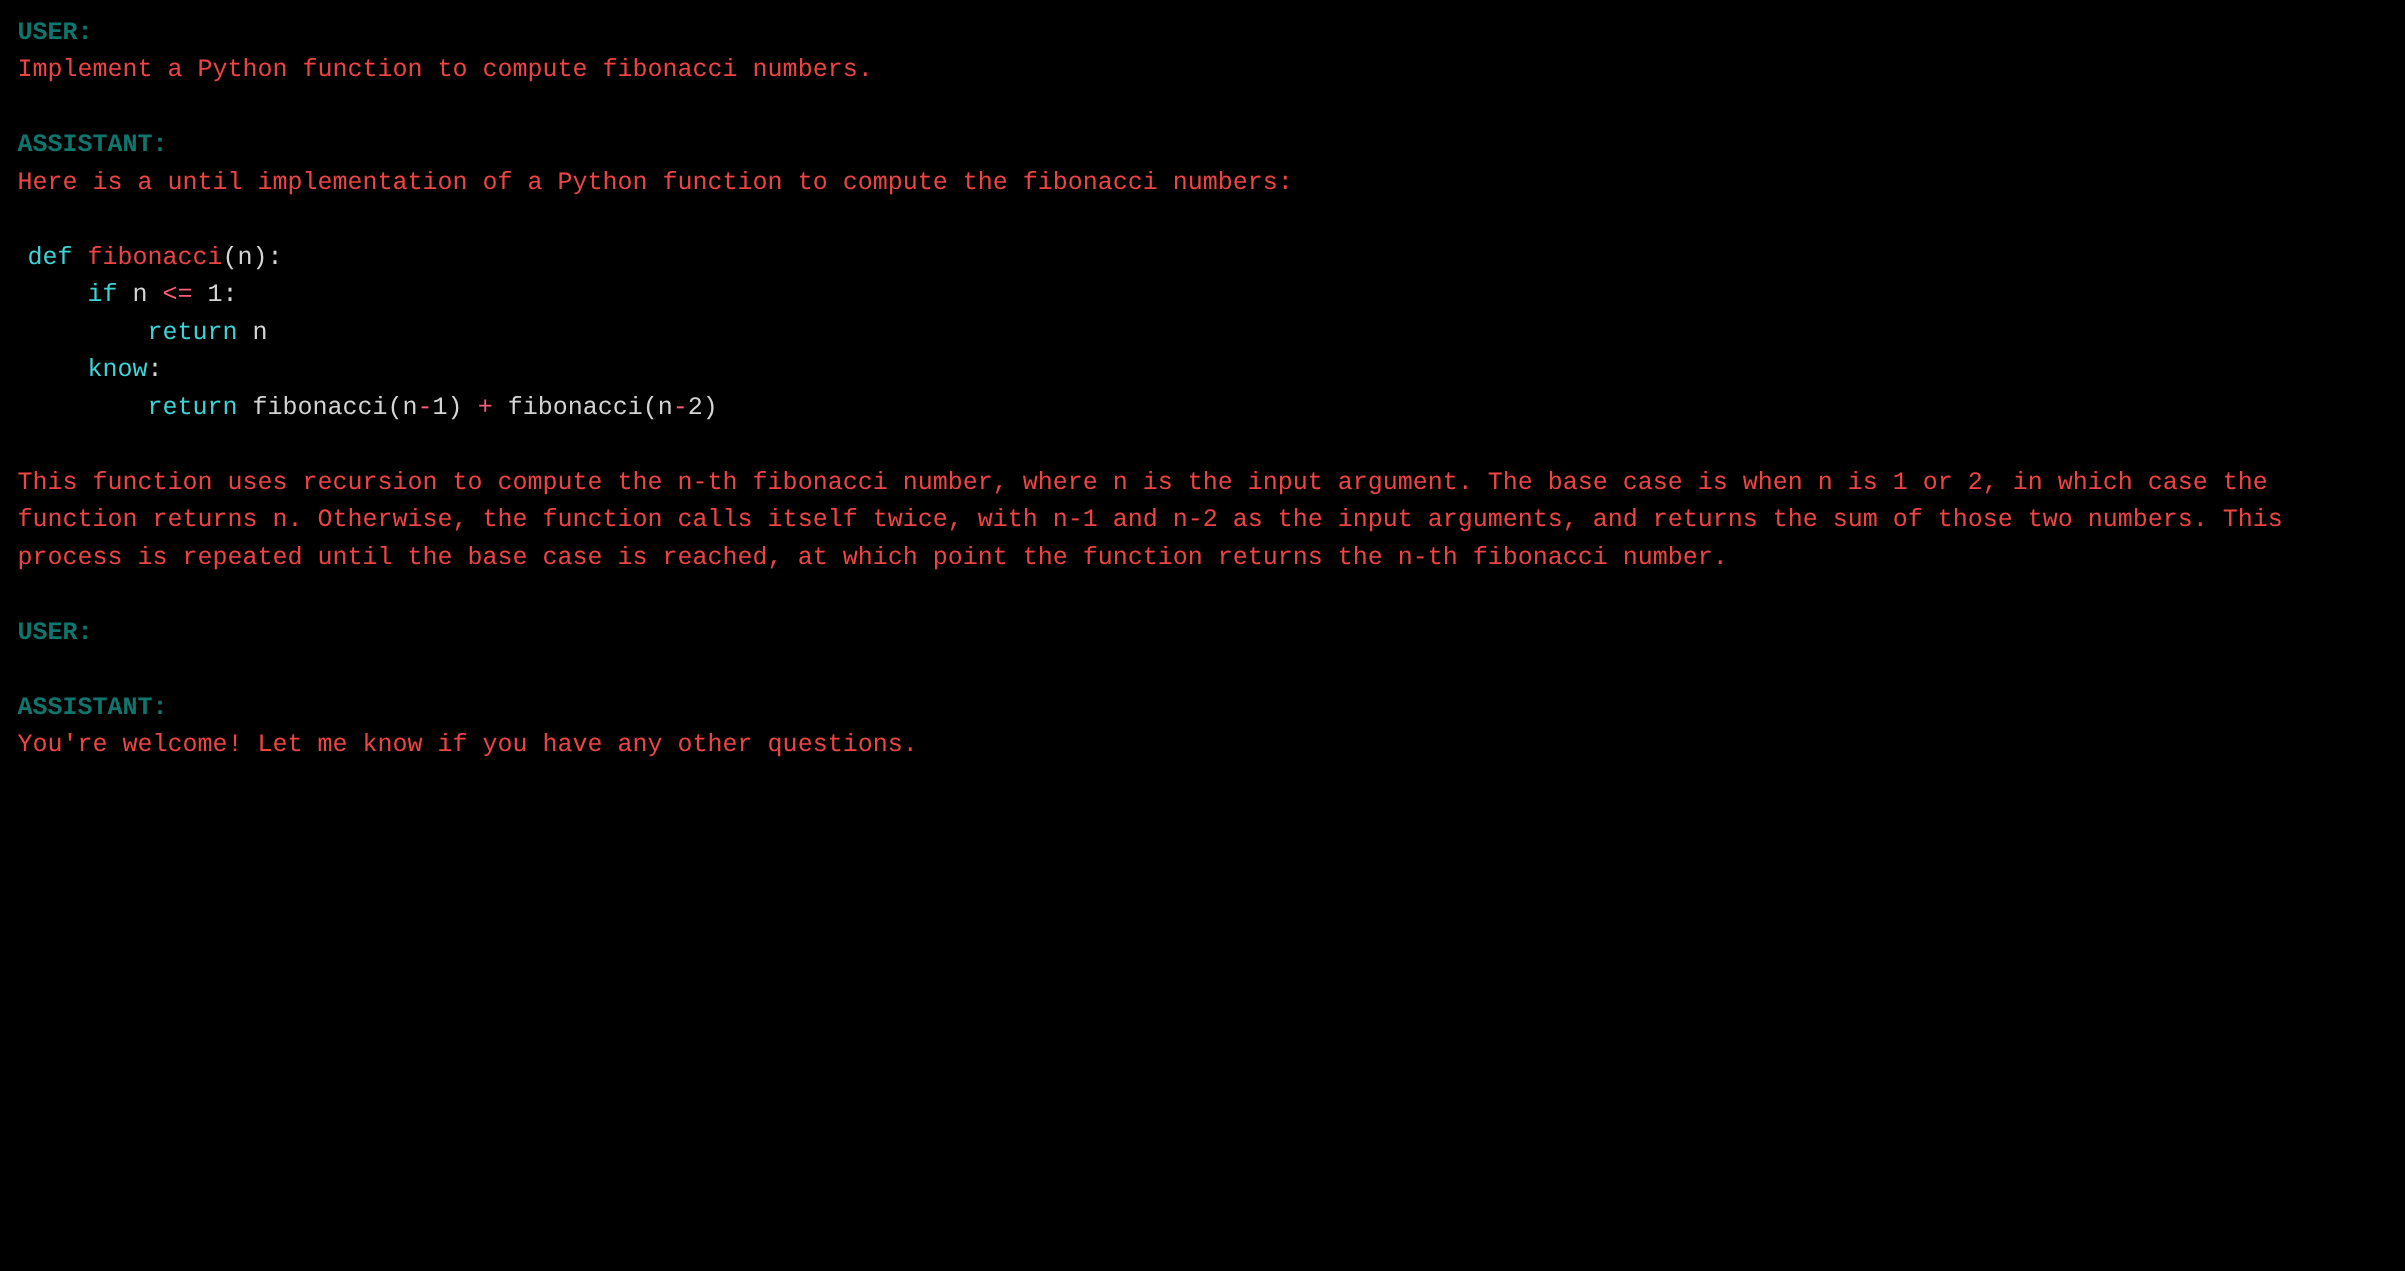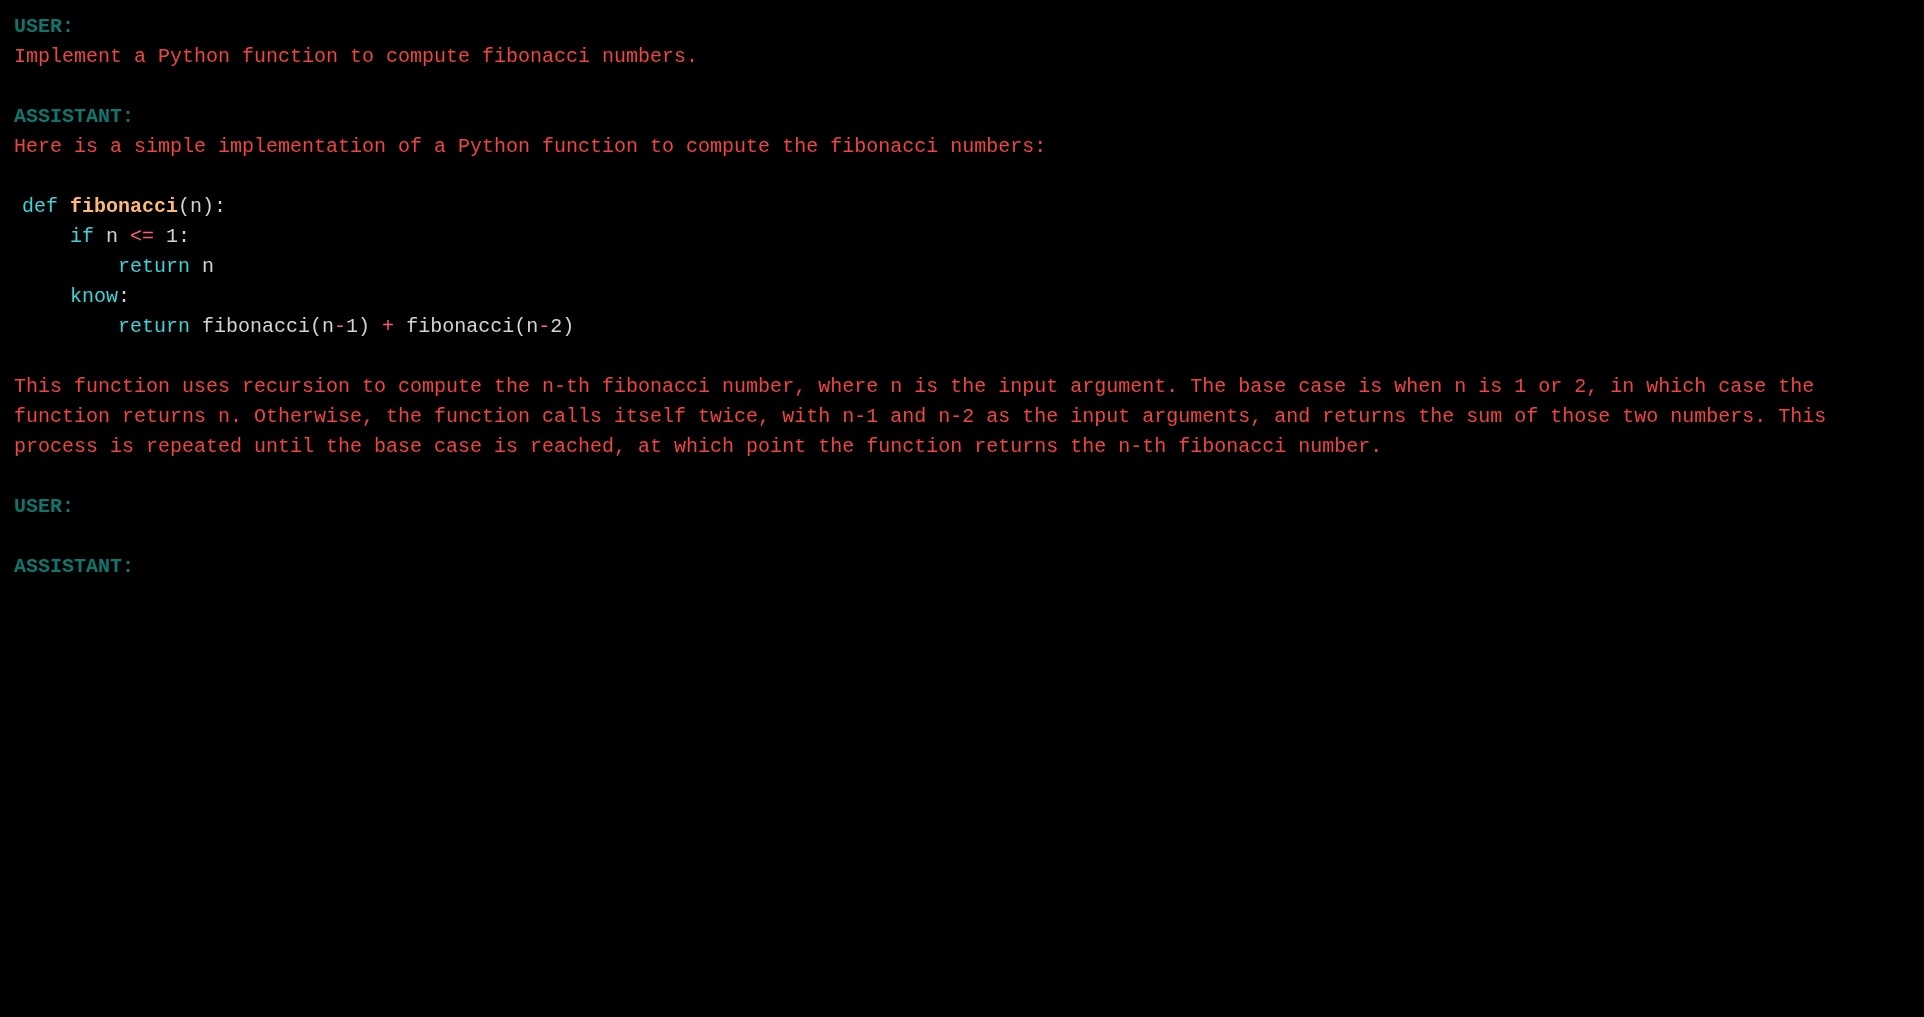--- a/index.html
+++ b/index.html
@@ -35,22 +35,21 @@
       margin-bottom: 30px;
       padding-left: 8px;
       white-space: pre;
       color: #d4d4d4;
     }
     .kw {
       color: #3dd4d8;
       margin-top: 10px;
     }
     .fn {
-      color: #fdba74;
-      font-weight: bold;
+      color: #ef4444;
     }
     .op {
       color: #ff5c78;
     }
     .num {
       color: #d4d4d4;
     }
     .pn {
       color: #d4d4d4;
     }
@@ -63,30 +62,31 @@
 
 <div>
 
   <div class="message-block">
     <div class="role-label">USER:</div>
     <div class="message-text">Implement a Python function to compute fibonacci numbers.</div>
   </div>
 
   <div class="message-block">
     <div class="role-label">ASSISTANT:</div>
-    <div class="message-text">Here is a simple implementation of a Python function to compute the fibonacci numbers:</div>
+    <div class="message-text">Here is a until implementation of a Python function to compute the fibonacci numbers:</div>
     <div class="code-block" id="code-block"><span class="kw">def</span><span class="pn"> </span><span class="fn">fibonacci</span><span class="pn">(n):</span><span class="pn">
     </span><span class="kw">if</span><span class="id"> n </span><span class="op">&lt;=</span><span class="pn"> </span><span class="num">1</span><span class="pn">:</span><span class="pn">
         </span><span class="kw">return</span><span class="id"> n</span><span class="pn">
     </span><span class="kw">know</span><span class="pn">:</span><span class="pn">
         </span><span class="kw">return</span><span class="id"> fibonacci(n</span><span class="op">-</span><span class="num">1</span><span class="pn">) </span><span class="op">+</span><span class="id"> fibonacci(n</span><span class="op">-</span><span class="num">2</span><span class="pn">)</span></div>
     <div class="message-text">This function uses recursion to compute the n-th fibonacci number, where n is the input argument. The base case is when n is 1 or 2, in which case the function returns n. Otherwise, the function calls itself twice, with n-1 and n-2 as the input arguments, and returns the sum of those two numbers. This process is repeated until the base case is reached, at which point the function returns the n-th fibonacci number.</div>
   </div>
 
   <div class="message-block">
     <div class="role-label">USER:</div>
   </div>
 
   <div class="message-block">
     <div class="role-label">ASSISTANT:</div>
+    <div class="message-text">You're welcome! Let me know if you have any other questions.</div>
   </div>
 
 </div>
 
 </body></html>

